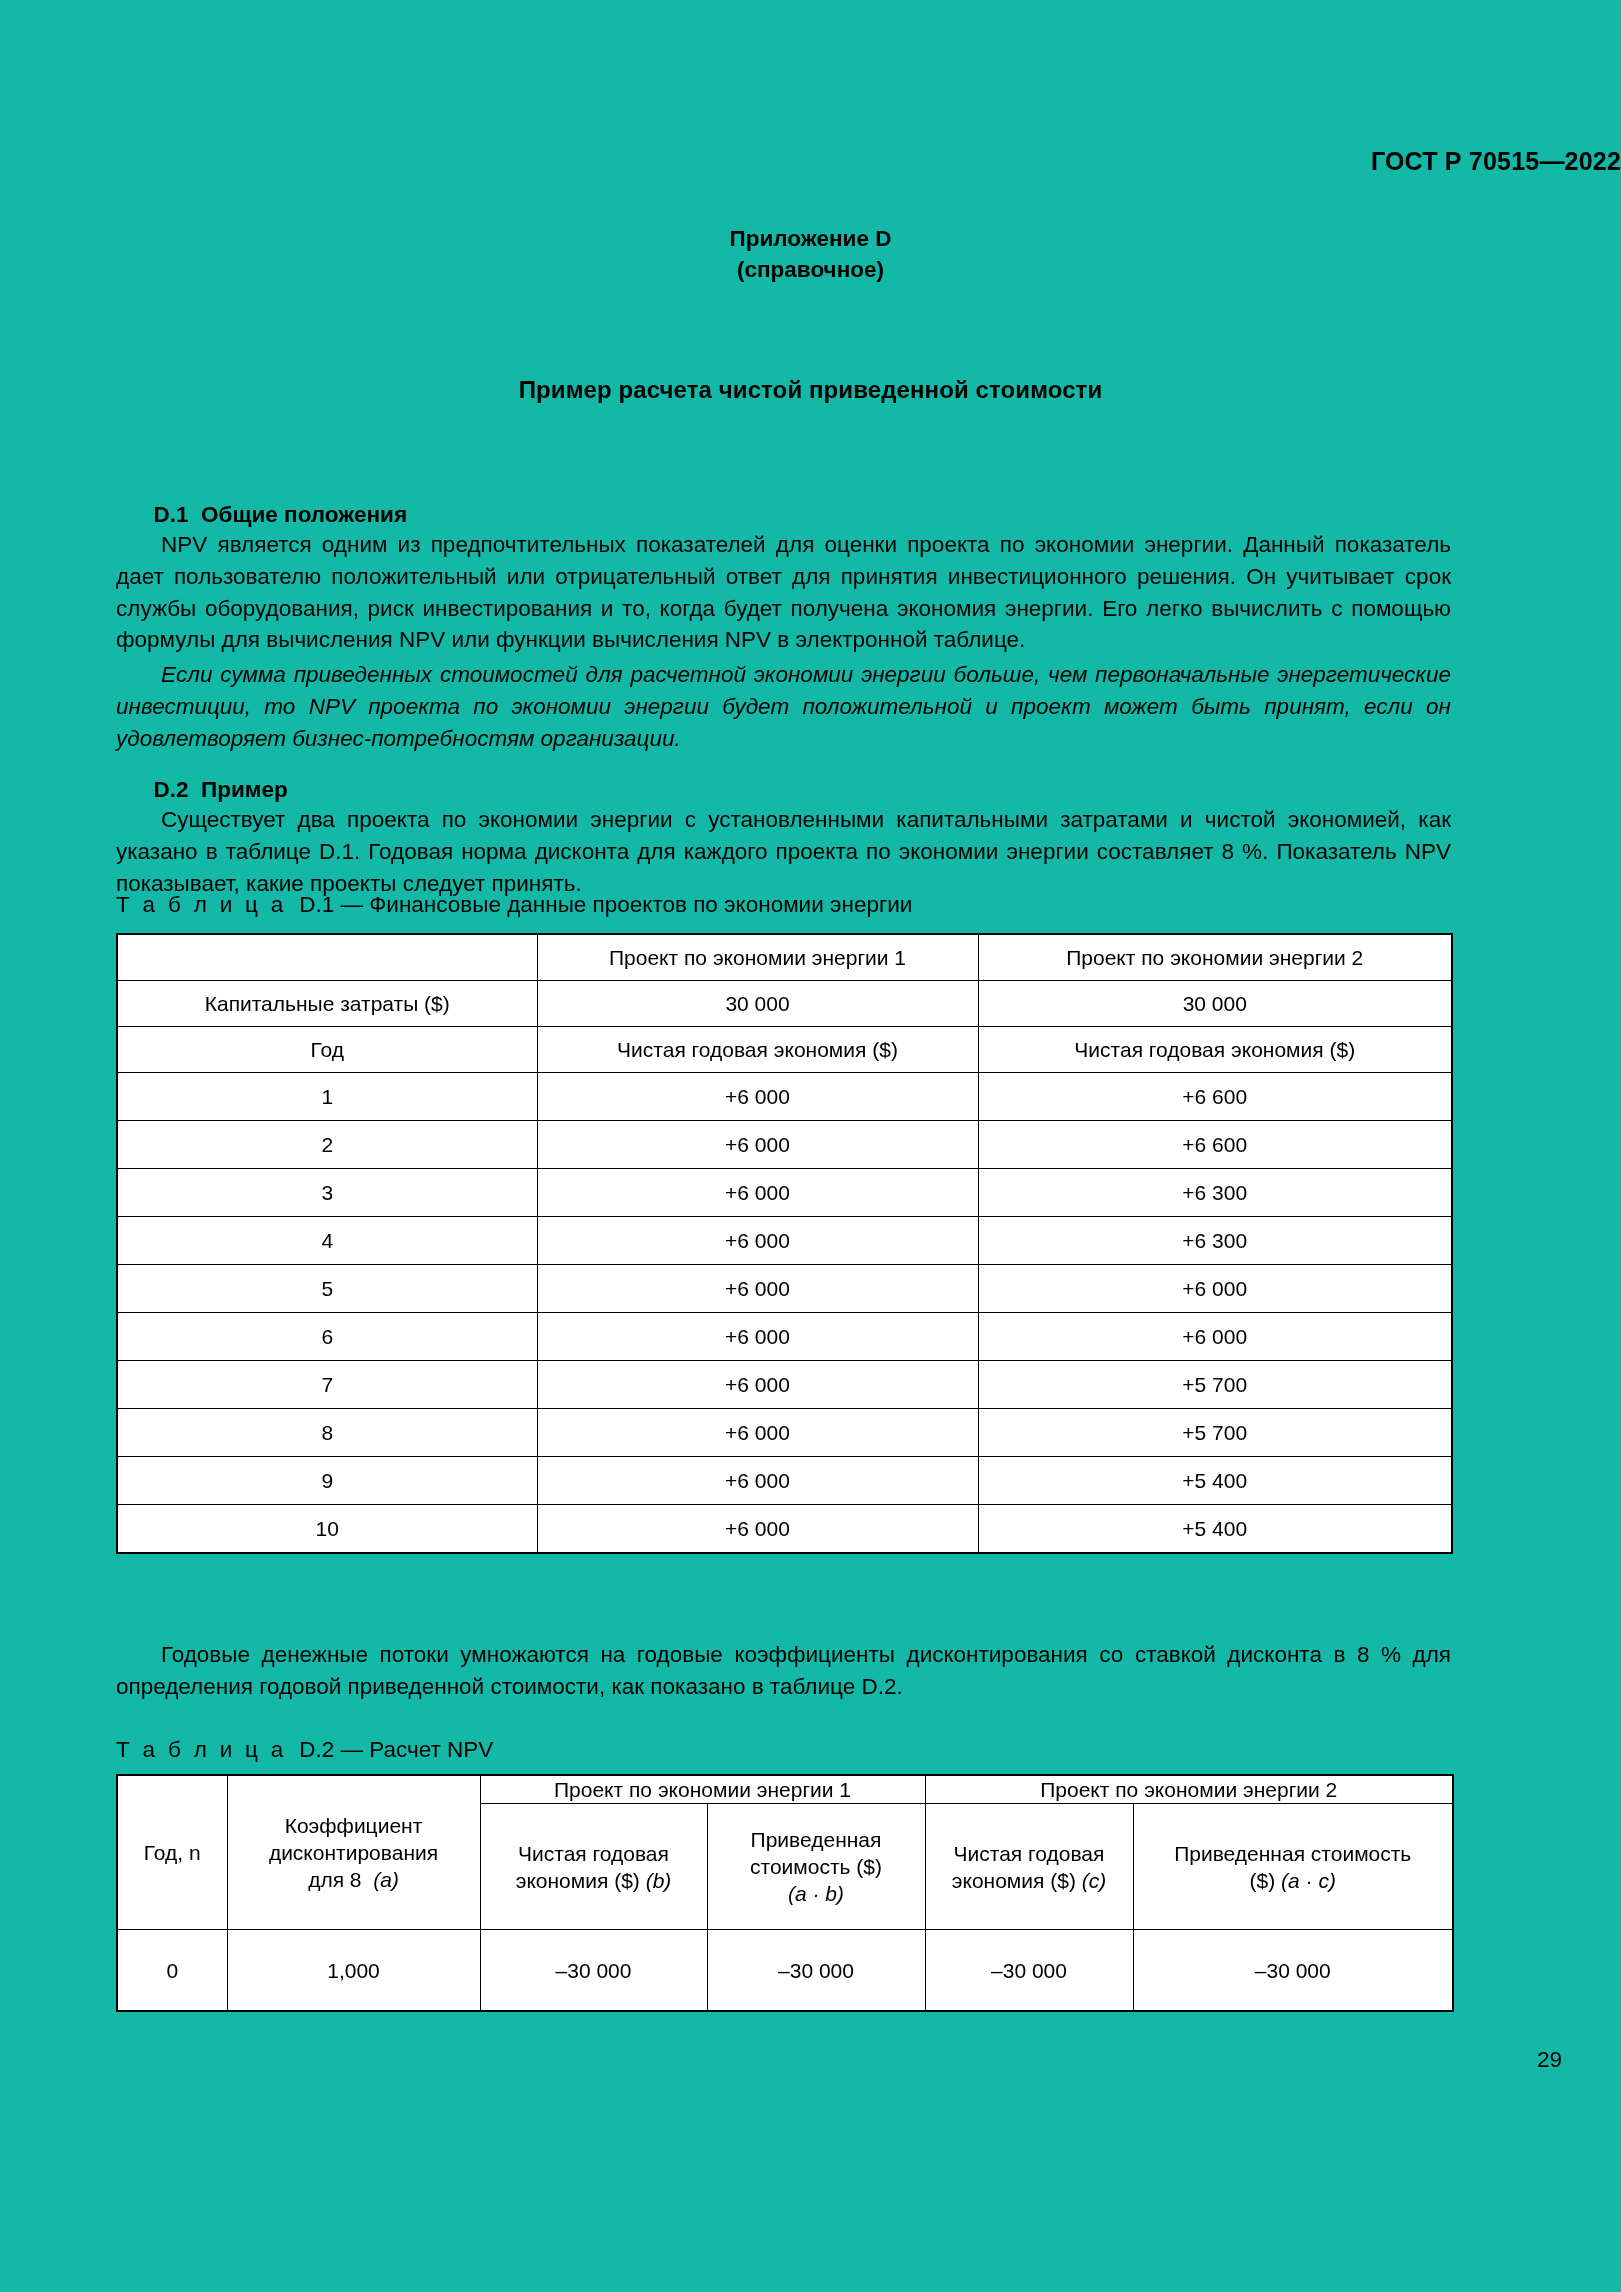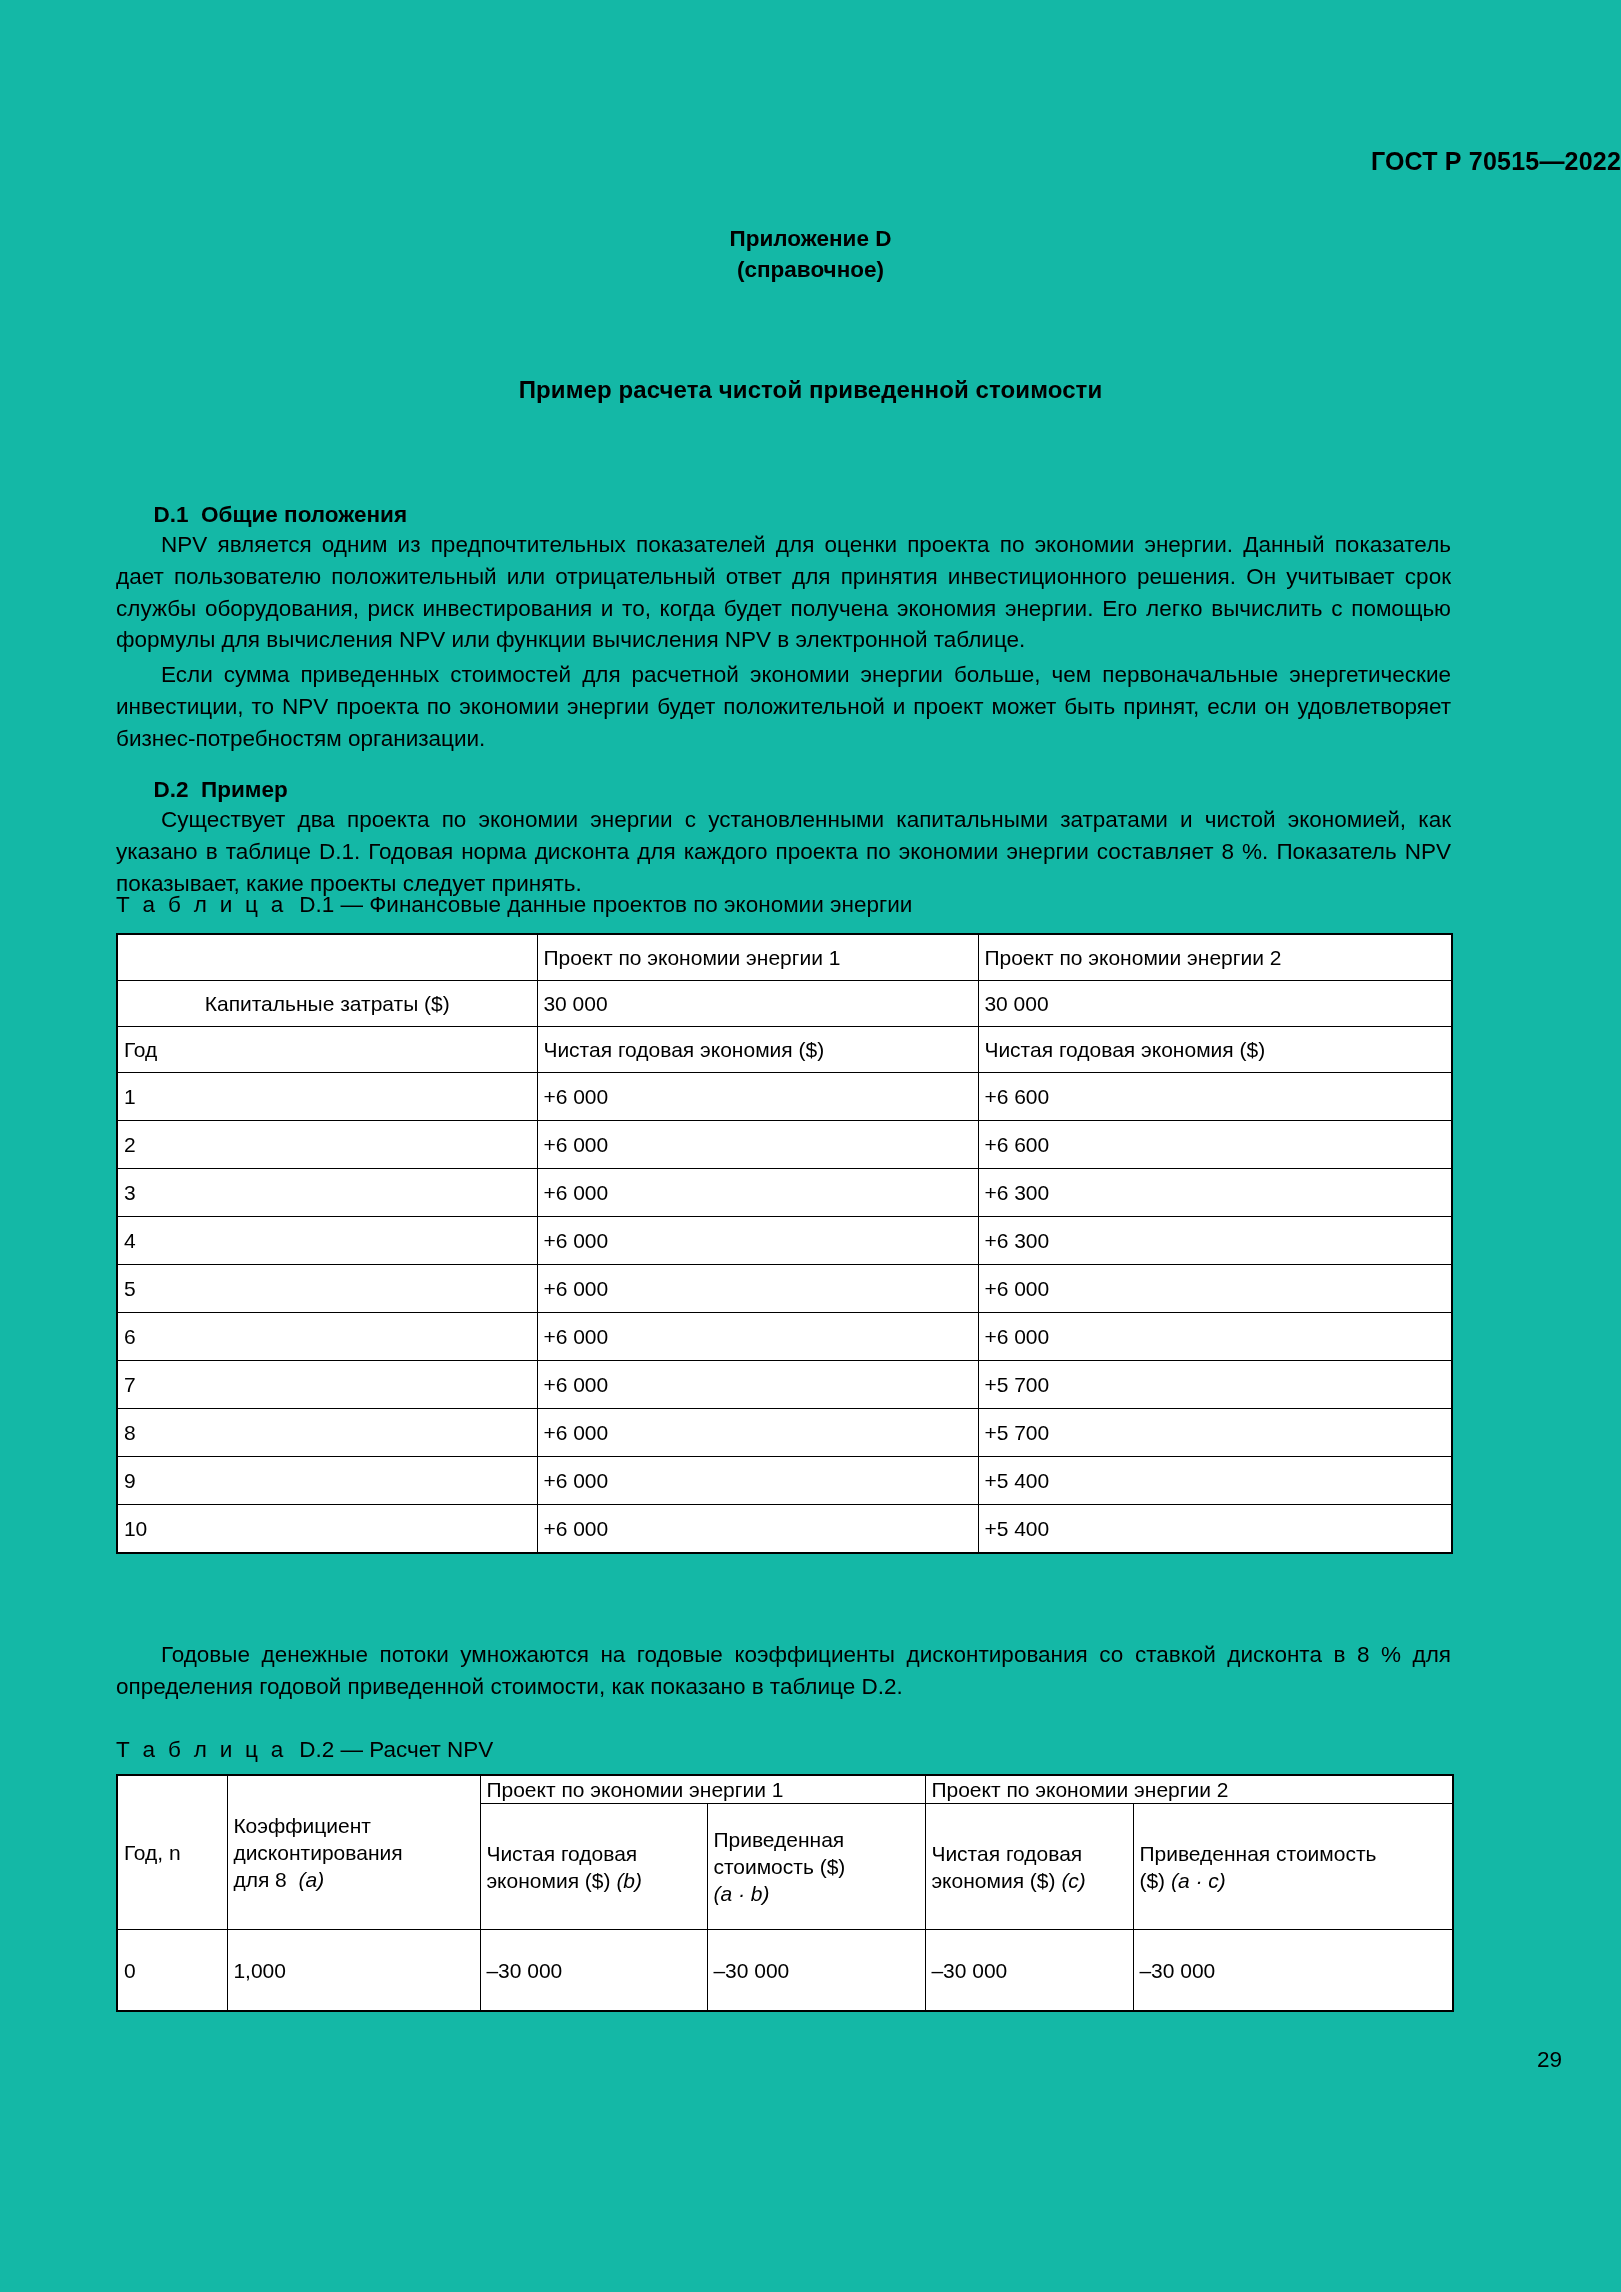--- a/index.html
+++ b/index.html
@@ -84,21 +84,21 @@
     hyphens: none;
   }
   p.body.indent::before {
     content: "";
     display: inline-block;
     width: 45px;
   }
 
   .blk-d1-head   { position: absolute; left: 21.6px;  top: 486px; }
   .blk-d1-p1     { position: absolute; left: 0;     top: 529px;  width: 1335px; }
-  .blk-d1-p2     { position: absolute; left: 0;     top: 659px;  width: 1335px; }
+  .blk-d1-p2     { position: absolute; left: 0;     top: 659px;  width: 1335px; font-style: italic; }
   .blk-d2-head   { position: absolute; left: 21.6px;  top: 761px; }
   .blk-d2-p1     { position: absolute; left: 0;     top: 804px;  width: 1335px; }
 
   .table-caption {
     position: absolute;
     font-size: 22.5px;
     white-space: nowrap;
   }
   .table-caption .sp {
     letter-spacing: 3.3px;
@@ -110,20 +110,21 @@
 
   
   table.gost {
     border-collapse: collapse;
     table-layout: fixed;
     font-size: 21px;
     background: #fff;
   }
   table.gost td {
     border: 1px solid #000;
+    text-align: center;
     vertical-align: middle;
     padding: 0 5.9px;
     line-height: 1.3;
   }
   table.gost td.left {
     text-align: center;
   }
   
   table.gost {
     border: 2.5px solid #000;

